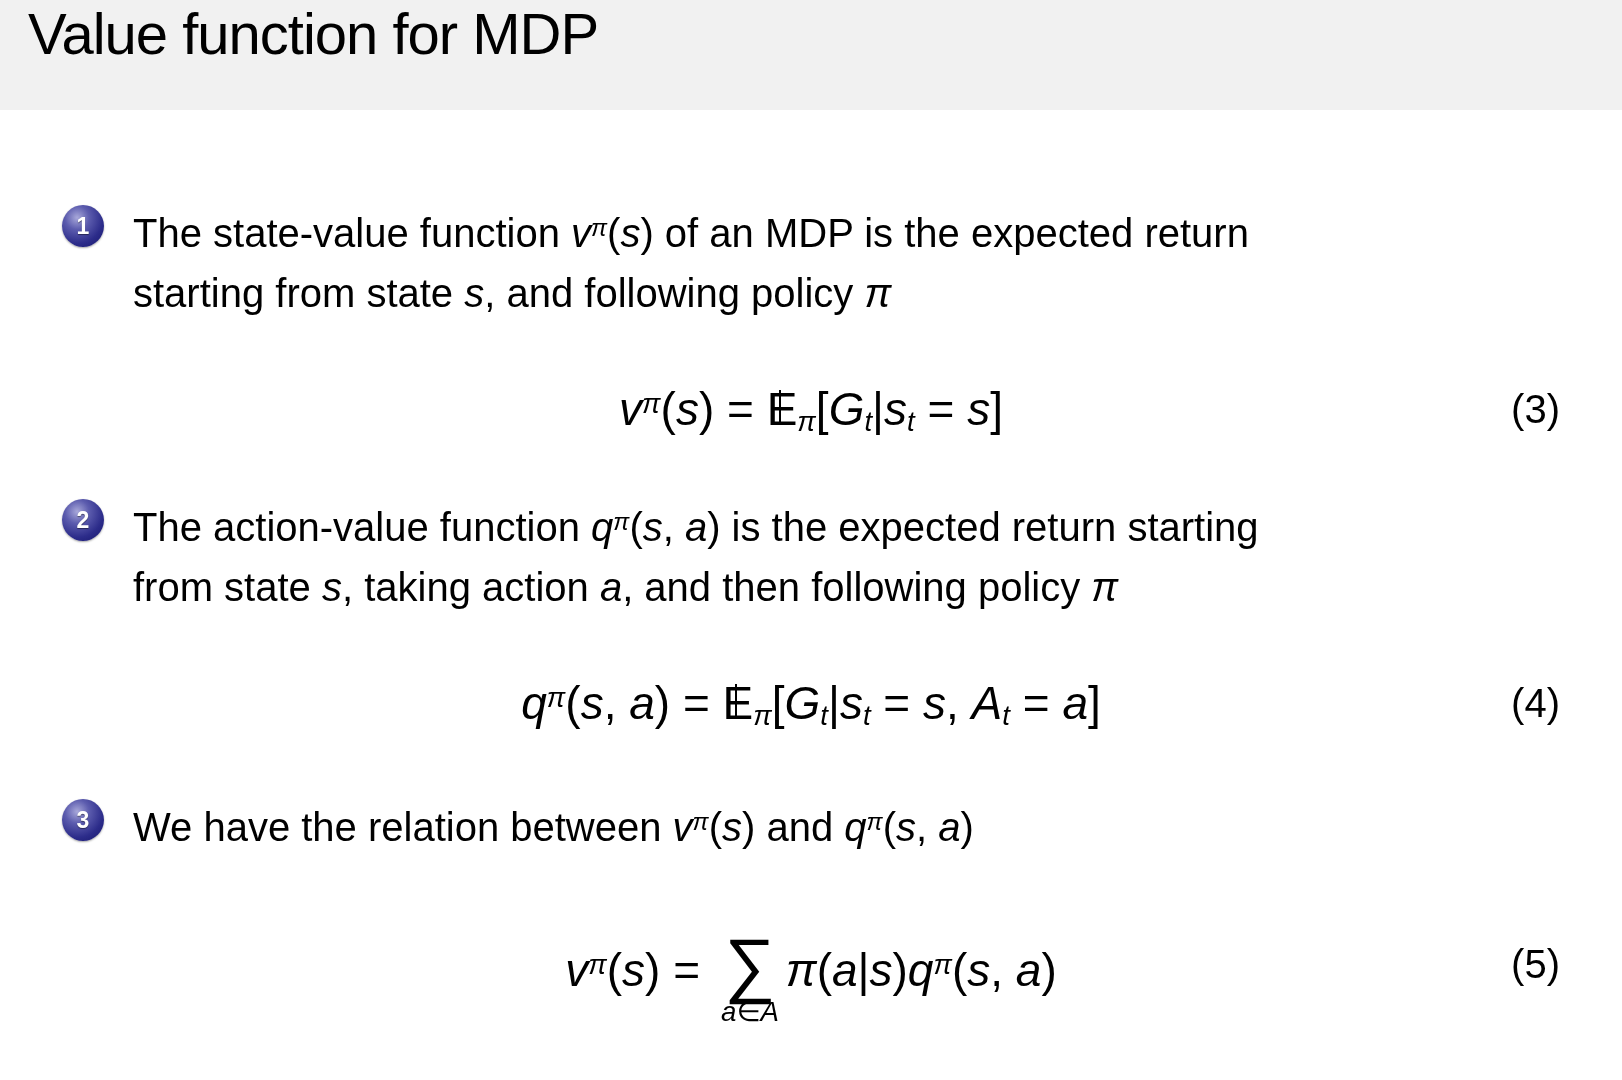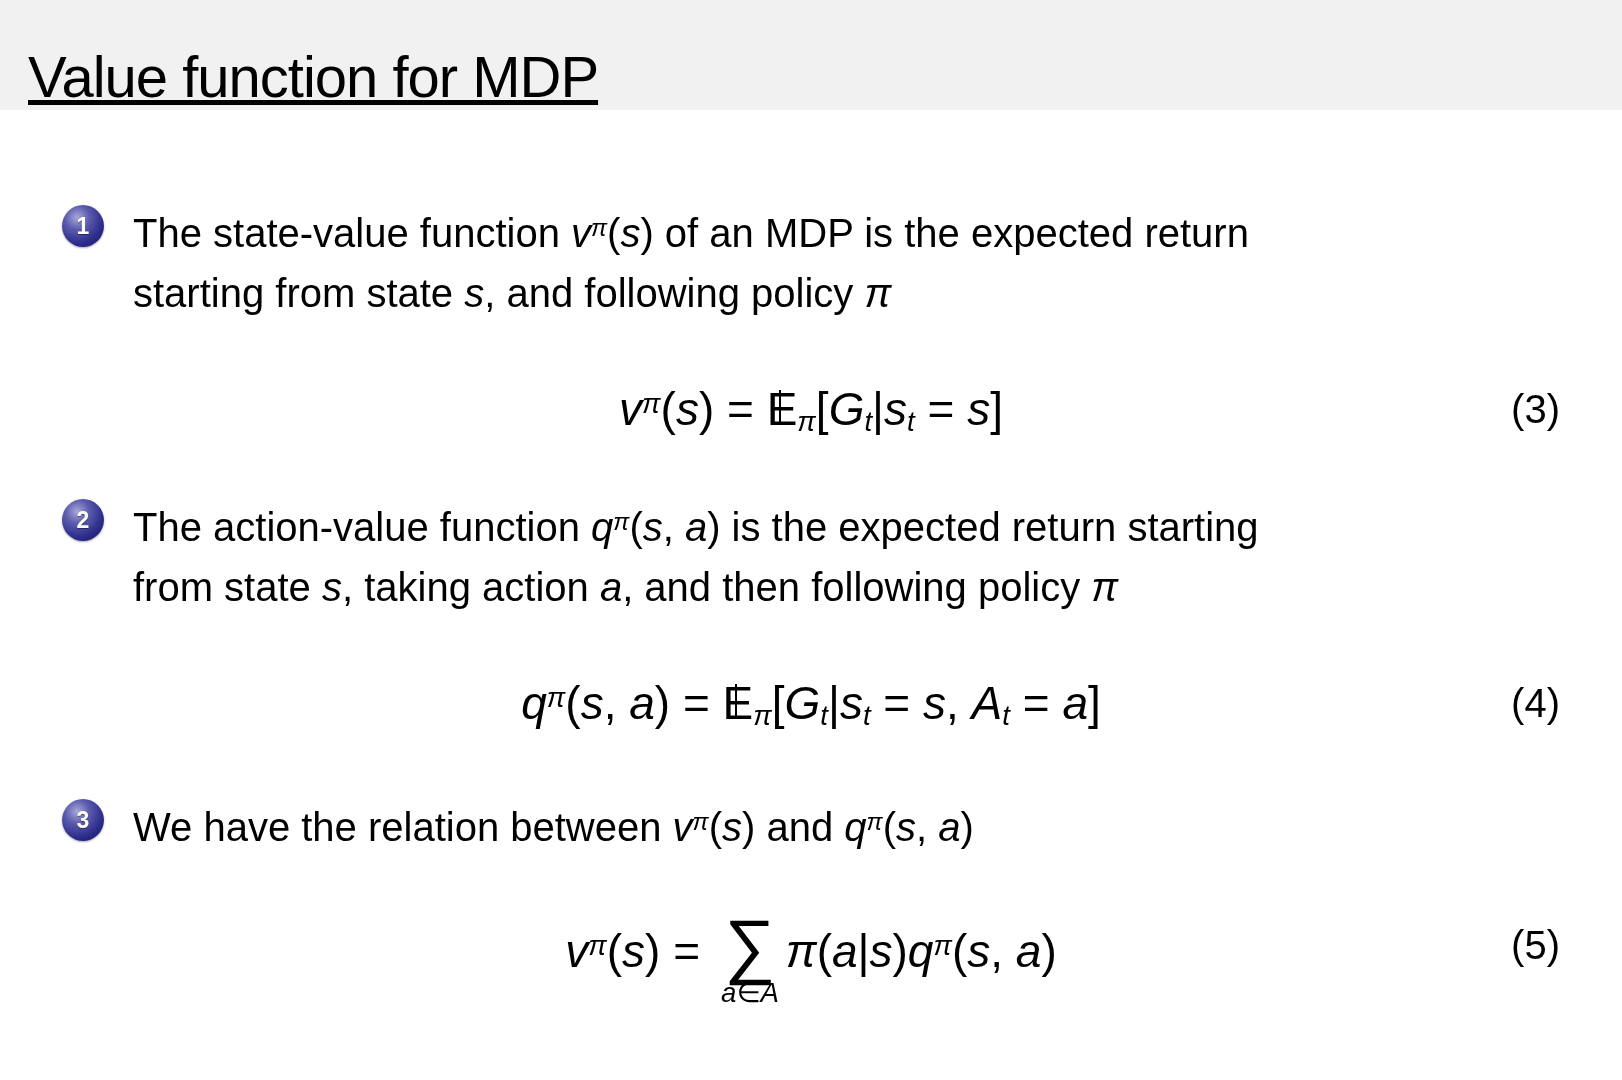--- a/index.html
+++ b/index.html
@@ -7,23 +7,22 @@
     width:1622px;height:1080px;overflow:hidden;
     background:var(--body-bg,#ffffff);
     color:var(--text,#000000);
     font-family:"Liberation Sans","DejaVu Sans",sans-serif;
   }
   .slide{width:1622px;height:1080px;position:relative}
 
   
   .slide-header{
     height:110px;background:var(--header-bg,#f1f1f1);
-    display:flex;align-items:flex-end;box-sizing:border-box;
+    display:flex;align-items:flex-start;box-sizing:border-box;
     padding:0 0 0 28px;
-    text-decoration:underline;
   }
   .slide-title{
     margin:0;font-size:58px;font-weight:400;letter-spacing:-1px;color:var(--text,#000);
   }
 
   
   .slide-body{padding:0 62px;box-sizing:border-box}
 
   .item{display:flex;gap:22px;font-size:40px;line-height:1.5}
   .item-text{margin:7px}
@@ -40,21 +39,21 @@
   }
   .ball-num{color:#ffffff;font-size:23px;font-weight:bold;text-shadow:0 1px 1px rgba(0,0,0,0.45)}
 
   
   .eq-row{
     position:relative;font-size:46px;min-height:70px;
     display:flex;align-items:center;justify-content:flex-end;
   }
   #eq-3{margin-top:44px}
   #eq-4{margin-top:44px}
-  #eq-5{margin-top:45px}
+  #eq-5{margin-top:64px}
   .eq-math{width:100%;text-align:center;white-space:nowrap}
   .eq-num{
     position:absolute;right:0;top:50%;transform:translateY(-50%);
     font-size:40px;font-style:normal;
   }
   .sum-row .eq-num{top:14px;transform:none}
 
   
   .var{font-style:italic}
   .plain{font-style:normal}

